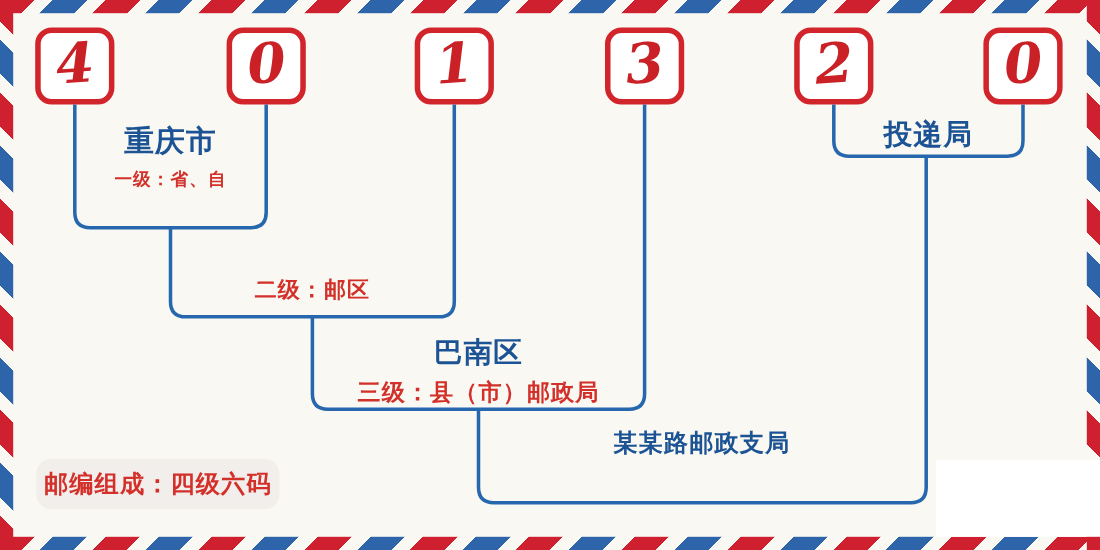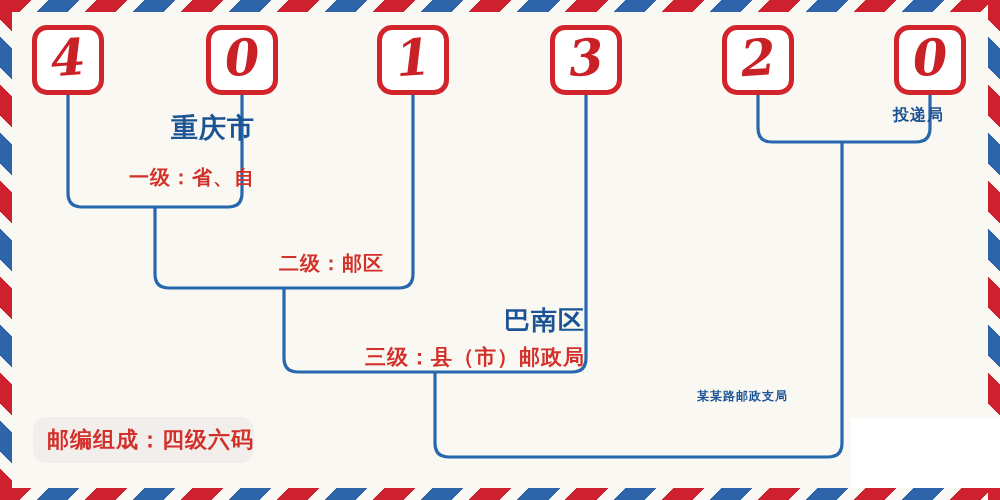--- a/index.html
+++ b/index.html
@@ -66,51 +66,51 @@
   .digit {
     font-family: "DejaVu Serif", serif;
     font-style: italic;
     font-weight: bold;
     font-size: 50px;
     line-height: 1;
     color: var(--digit-red);
     transform: rotate(-4deg);
     padding-bottom: 4px;
   }
-  .lbl { position: absolute; z-index: 5; text-align: right; }
+  .lbl { position: absolute; z-index: 5; text-align: center; }
   .name-blue {
     color: var(--text-blue);
     font-weight: bold;
     letter-spacing: 1px;
   }
   .desc-red {
     color: var(--text-red);
     font-weight: bold;
     letter-spacing: 1px;
   }
   #lbl-level1 { left: 55px; top: 110px; width: 200px; }
   #lbl-level1 .name-blue { font-size: 27px; }
-  #lbl-level1 .desc-red { font-size: 20px; line-height: 22px; margin-top: 20px; }
+  #lbl-level1 .desc-red { font-size: 16px; line-height: 22px; margin-top: 6px; }
   #lbl-level2 { left: 184px; top: 250px; width: 200px; }
   #lbl-level2 .desc-red { font-size: 20px; }
   #lbl-level3 { left: 285px; top: 303px; width: 300px; }
   #lbl-level3 .name-blue { font-size: 26px; }
   #lbl-level3 .desc-red { font-size: 21px; margin-top: 5px; }
   #lbl-level4 { left: 488px; top: 388px; width: 300px; }
-  #lbl-level4 .name-blue { font-size: 12px; }
+  #lbl-level4 .name-blue { font-size: 22px; }
   #lbl-level4 .desc-red { font-size: 20px; margin-top: 13px; }
   #lbl-delivery { left: 744px; top: 105px; width: 200px; }
-  #lbl-delivery .name-blue { font-size: 16px; }
+  #lbl-delivery .name-blue { font-size: 26px; }
   #footer-badge {
     position: absolute; left: 33px; top: 417px;
     width: 221px; height: 46px;
     background: var(--badge-bg);
     border-radius: 14px;
     z-index: 5;
-    display: flex; align-items: center; justify-content: flex-end;
+    display: flex; align-items: center; justify-content: center;
   }
   #footer-badge span {
     color: var(--text-red);
     font-weight: bold;
     font-size: 22px;
     letter-spacing: 1px;
   }
 </style>
 </head>
 <body>

